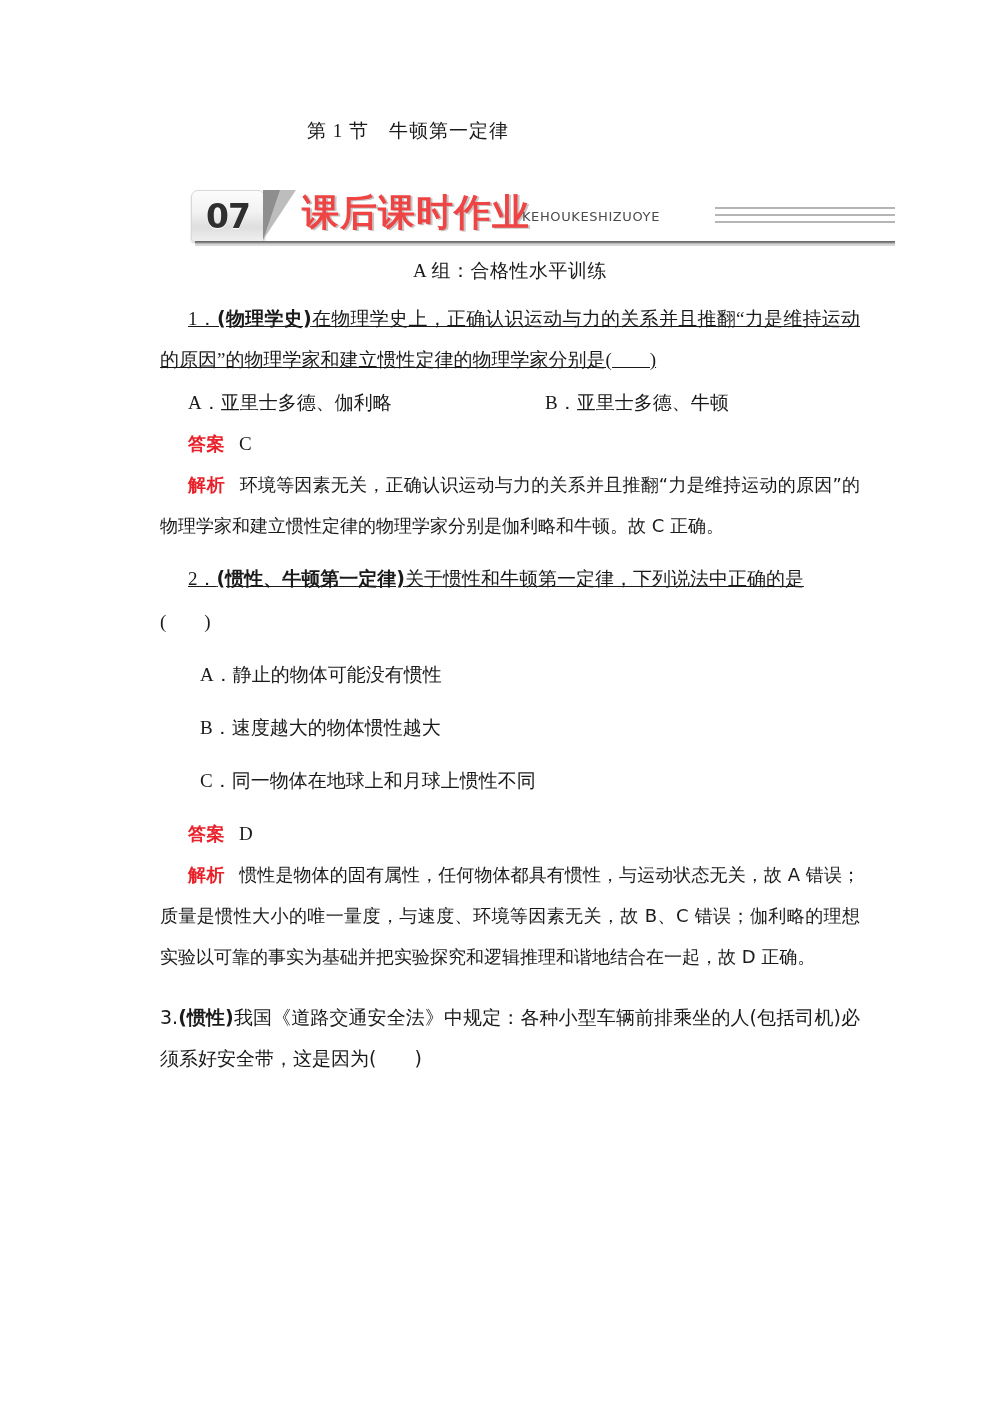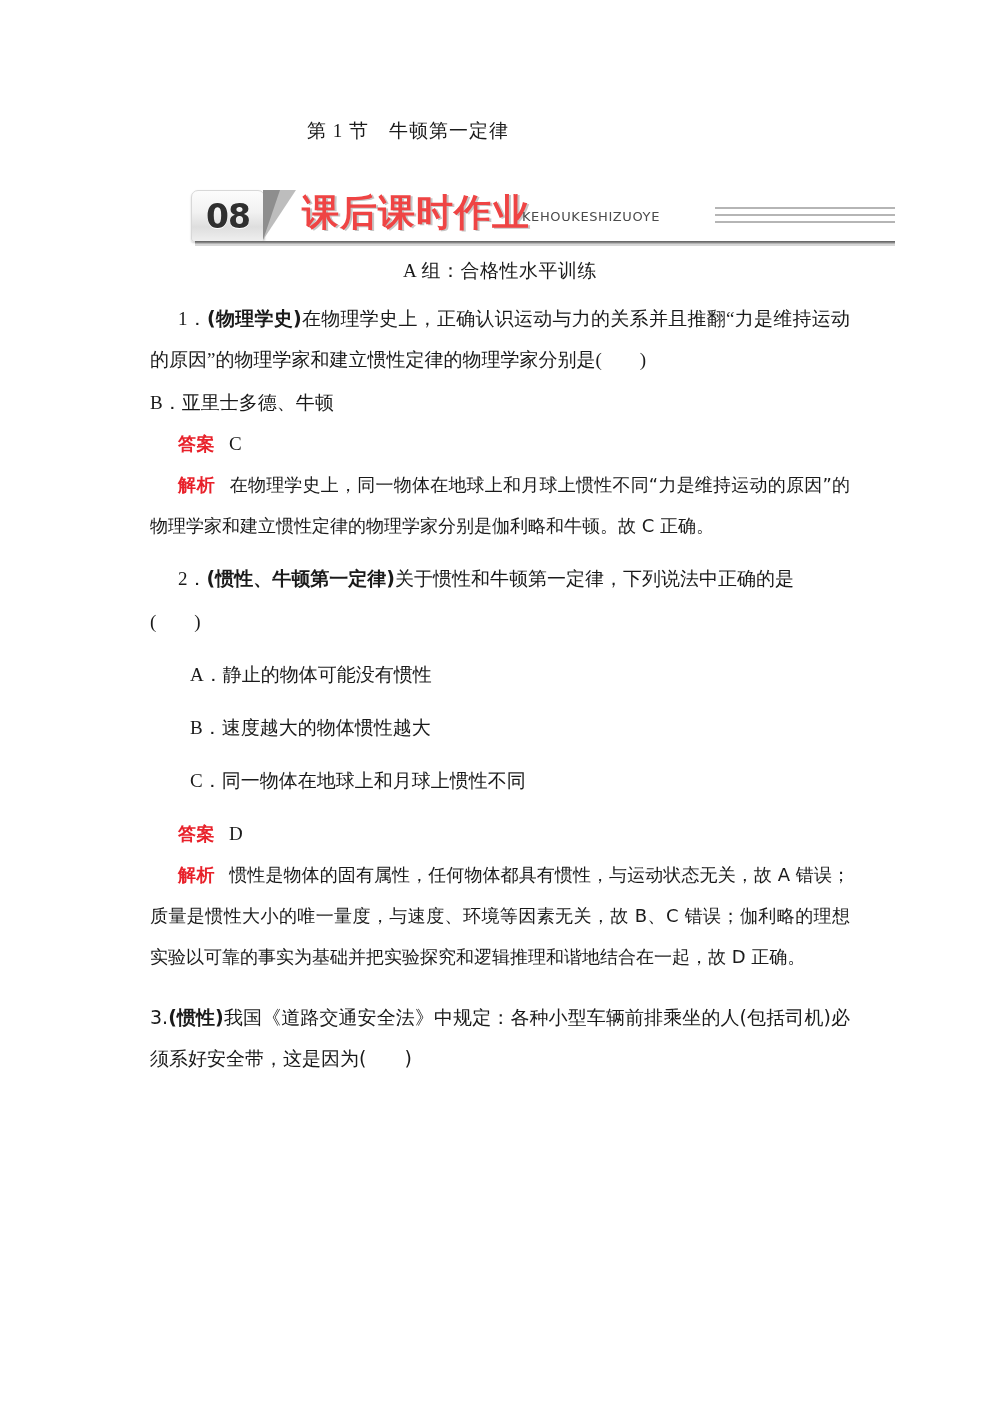--- a/index.html
+++ b/index.html
@@ -134,41 +134,42 @@
     top: 56px;
     width: 700px;
     height: 2px;
     background: #d7d7d7;
   }
 
   
   .content {
     position: absolute;
     top: 258px;
-    left: 150px;
+    left: 160px;
     width: 700px;
   }
 
   .group-title {
     text-align: center;
     font-size: 19px;
     letter-spacing: 0.5px;
     margin: 0 0 14px 0;
     color: #1a1a1a;
   }
 
   p.para {
     margin: 0 0 2px 0;
     font-size: 19px;
     line-height: 41px;
     text-align: justify;
     color: #1a1a1a;
   }
   p.q-stem {
     text-indent: 28px;
+    text-decoration: underline;
   }
   p.q-stem-flush {
     text-indent: 0;
   }
   p.choice {
     text-indent: 28px;
     margin: 12px;
   }
   .choice-row {
     display: flex;
@@ -216,21 +217,21 @@
 </style>
 </head>
 <body>
 
 <div class="page">
 
   <div class="running-head">第 1 节　牛顿第一定律</div>
 
   <div class="banner">
     <div class="banner-badge">
-      <span>08</span>
+      <span>07</span>
     </div>
     <div class="banner-arrow"></div>
     <div class="banner-arrow-2"></div>
     <div class="banner-title">课后课时作业</div>
     <div class="banner-pinyin">KEHOUKESHIZUOYE</div>
     <div class="banner-rules">
       <i></i>
         <i></i>
         <i></i>
     </div>
@@ -239,26 +240,27 @@
   </div>
 
   <div class="content">
 
     <div class="group-title">A 组：合格性水平训练</div>
 
     <div>
       <p class="para q-stem"><span>1．</span><span class="bold-inline">(物理学史)</span><span>在物理学史上，正确认识运动与力的关系并且推翻“力是维持运动的原因”的物理学家和建立惯性定律的物理学家分别是(　　)</span></p>
 
       <div class="choice-row">
+        <div class="col">A．亚里士多德、伽利略</div>
         <div class="col right">B．亚里士多德、牛顿</div>
       </div>
 
       <p class="para answer"><span class="tag">答案</span><span class="tag-gap"></span><span>C</span></p>
 
-      <p class="para analysis"><span class="tag">解析</span><span class="tag-gap"></span><span class="sans-body">在物理学史上，同一物体在地球上和月球上惯性不同“力是维持运动的原因”的物理学家和建立惯性定律的物理学家分别是伽利略和牛顿。故 C 正确。</span></p>
+      <p class="para analysis"><span class="tag">解析</span><span class="tag-gap"></span><span class="sans-body">环境等因素无关，正确认识运动与力的关系并且推翻“力是维持运动的原因”的物理学家和建立惯性定律的物理学家分别是伽利略和牛顿。故 C 正确。</span></p>
     </div>
 
     <div class="spacer-sm"></div>
 
     <div>
       <p class="para q-stem"><span>2．</span><span class="bold-inline">(惯性、牛顿第一定律)</span><span>关于惯性和牛顿第一定律，下列说法中正确的是</span></p>
       <p class="para q-stem-flush blank-paren">(　　)</p>
 
       <p class="para choice">A．静止的物体可能没有惯性</p>
       <p class="para choice">B．速度越大的物体惯性越大</p>

